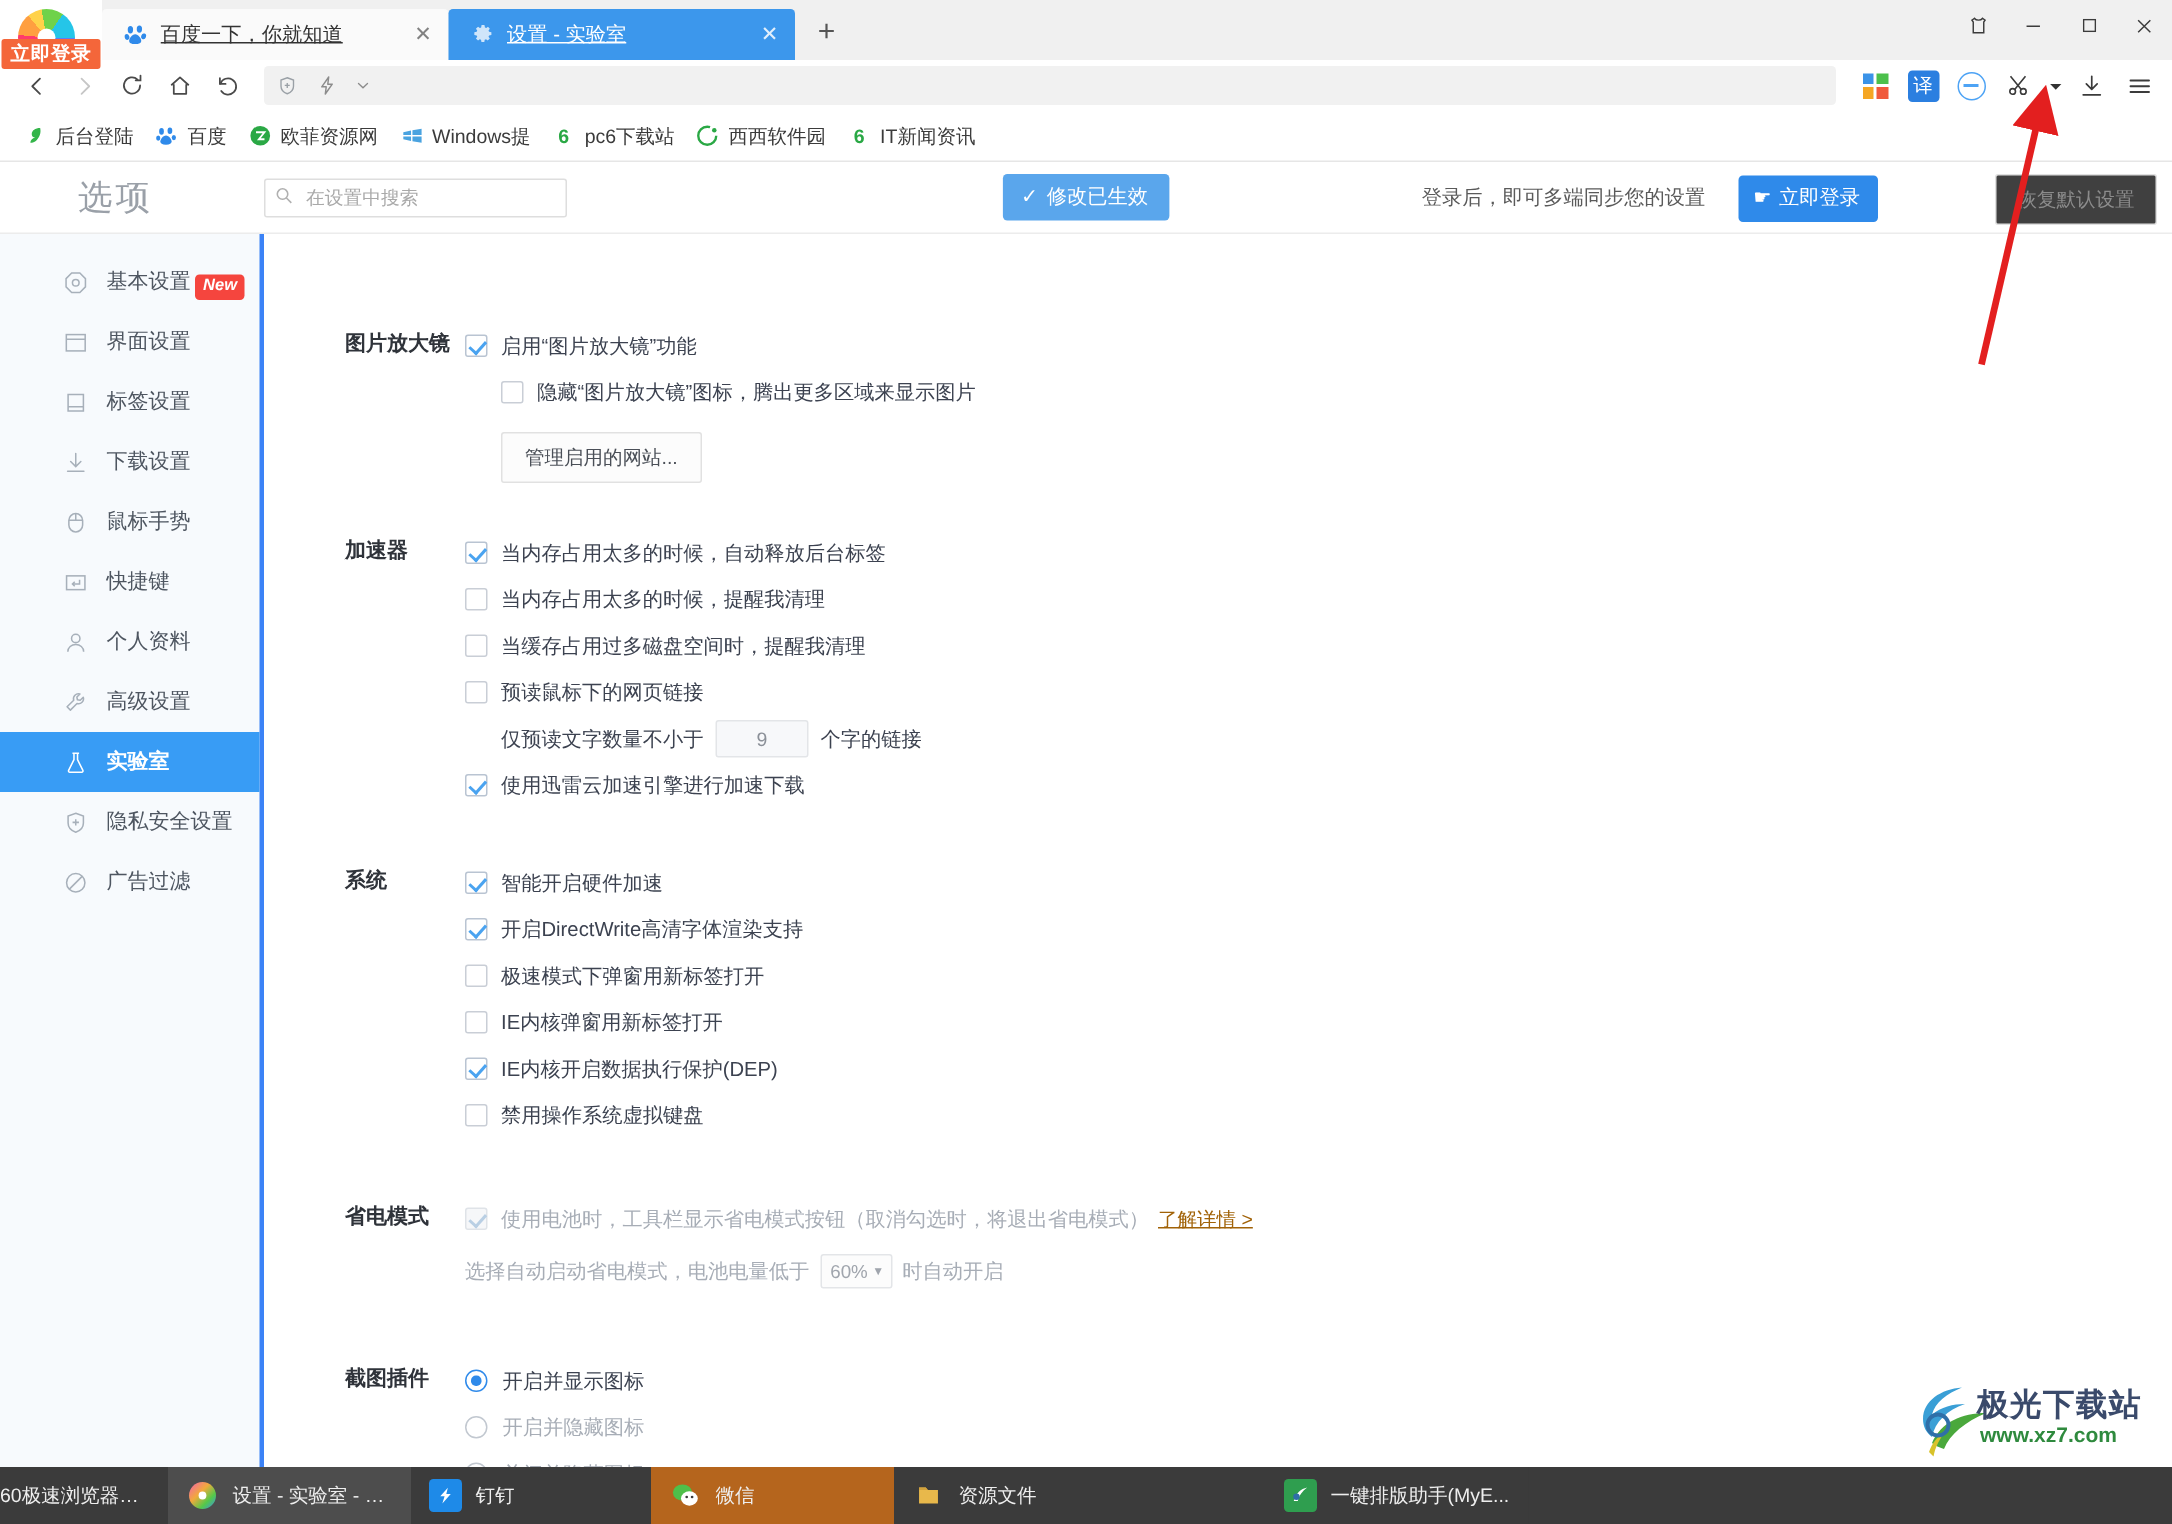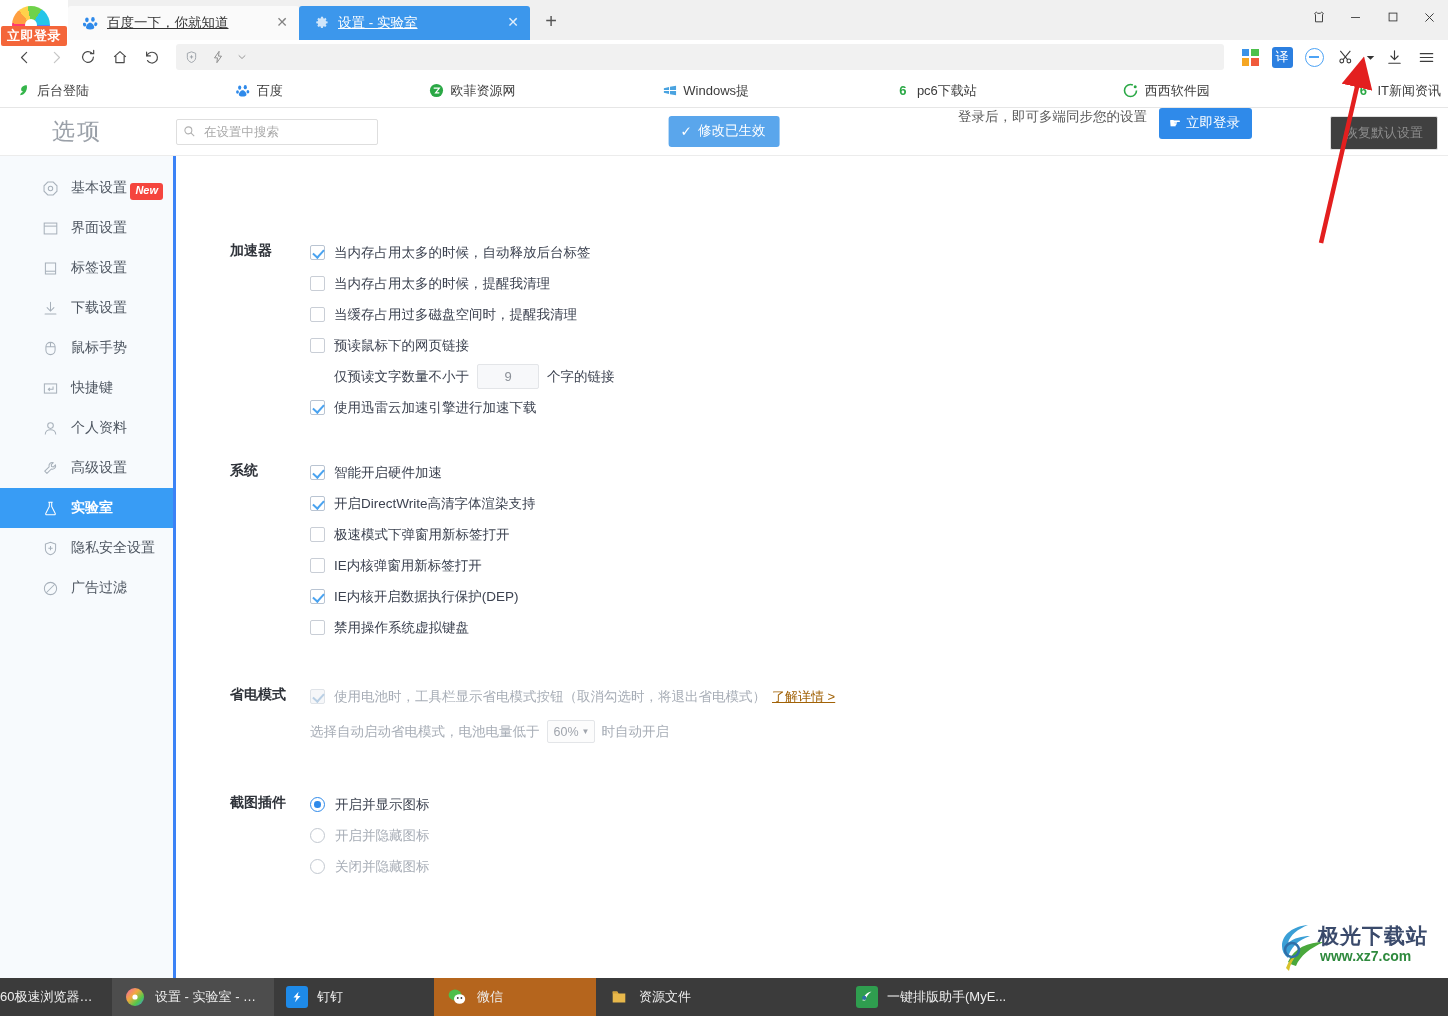--- a/index.html
+++ b/index.html
@@ -108,21 +108,21 @@
     width: 19px; height: 19px; border: 1.6px solid #4da3f5; border-radius: 50%;
     display:flex; align-items:center; justify-content:center;
   }
   .stop-oct i { display:block; width: 10px; height: 1.8px; background: #4da3f5; }
 
   
   .bookmarks {
     position: absolute; left: 0; top: 74px; width: 1448px; height: 34px;
     background: #fff; display: flex; align-items: center;
     padding-left: 8px; border-bottom: 1px solid #e6e6e6;
-    font-size: 13px; color: #3b3b3b; justify-content: space-between;
+    font-size: 13px; color: #3b3b3b;
   }
   .bm {
     display: flex; align-items: center; height: 24px; padding: 0 7px;
     border-radius: 3px; cursor: pointer; white-space: nowrap;
   }
   .bm-ico {
     width: 16px; height: 16px; margin-right: 6px; flex: 0 0 16px;
     display: flex; align-items: center; justify-content: center;
     font-size: 12px; font-weight: bold;
   }
@@ -154,21 +154,21 @@
     position: absolute; left: 7px; top: 5px; color: #b0b0b0;
   }
   .saved-pill {
     position: absolute; left: 724px; top: 8px; transform: translateX(-50%);
     background: #5aa6ec; color: #fff; border-radius: 3px;
     padding: 6px 14px 7px 12px; font-size: 13.5px;
     display: flex; align-items: center; gap: 6px; white-space: nowrap;
   }
   .login-hint {
     position: absolute; right: 196px; top: 0; height: 48px;
-    display: flex; align-items: flex-start; gap: 12px;
+    display: flex; align-items: center; gap: 22px;
     font-size: 13.5px; color: #5a5a5a; white-space: nowrap;
   }
   .login-btn {
     background: #2f8aea; color: #fff; border: none; border-radius: 3px;
     padding: 6px 12px 7px 10px; font-size: 13.5px; cursor: pointer;
     display: flex; align-items: center; gap: 5px; font-family: inherit;
   }
   .reset-btn {
     position: absolute; right: 10px; top: 8px;
     background: #404040; border: 1px solid #e0e0e0; border-radius: 2px;
@@ -635,20 +635,34 @@
               <circle cx="10" cy="10" r="7.2"></circle>
               <path d="M5 15L15 5"></path>
             </svg>
         </span>
         <span>广告过滤</span>
       </div>
     </div>
 
     <div class="content">
 
+      <div class="sect">
+        <div class="sect-label">图片放大镜</div>
+        <div class="sect-body">
+          <div class="row">
+            <span class="cb checked"></span>
+            <span class="lbl">启用“图片放大镜”功能</span>
+          </div>
+          <div class="row sub">
+            <span class="cb"></span>
+            <span class="lbl">隐藏“图片放大镜”图标，腾出更多区域来显示图片</span>
+          </div>
+          <button class="manage-btn">管理启用的网站...</button>
+        </div>
+      </div>
 
       <div class="sect" style="margin-top:22px">
         <div class="sect-label">加速器</div>
         <div class="sect-body">
           <div class="row">
             <span class="cb checked"></span>
             <span class="lbl">当内存占用太多的时候，自动释放后台标签</span>
           </div>
           <div class="row">
             <span class="cb"></span>

